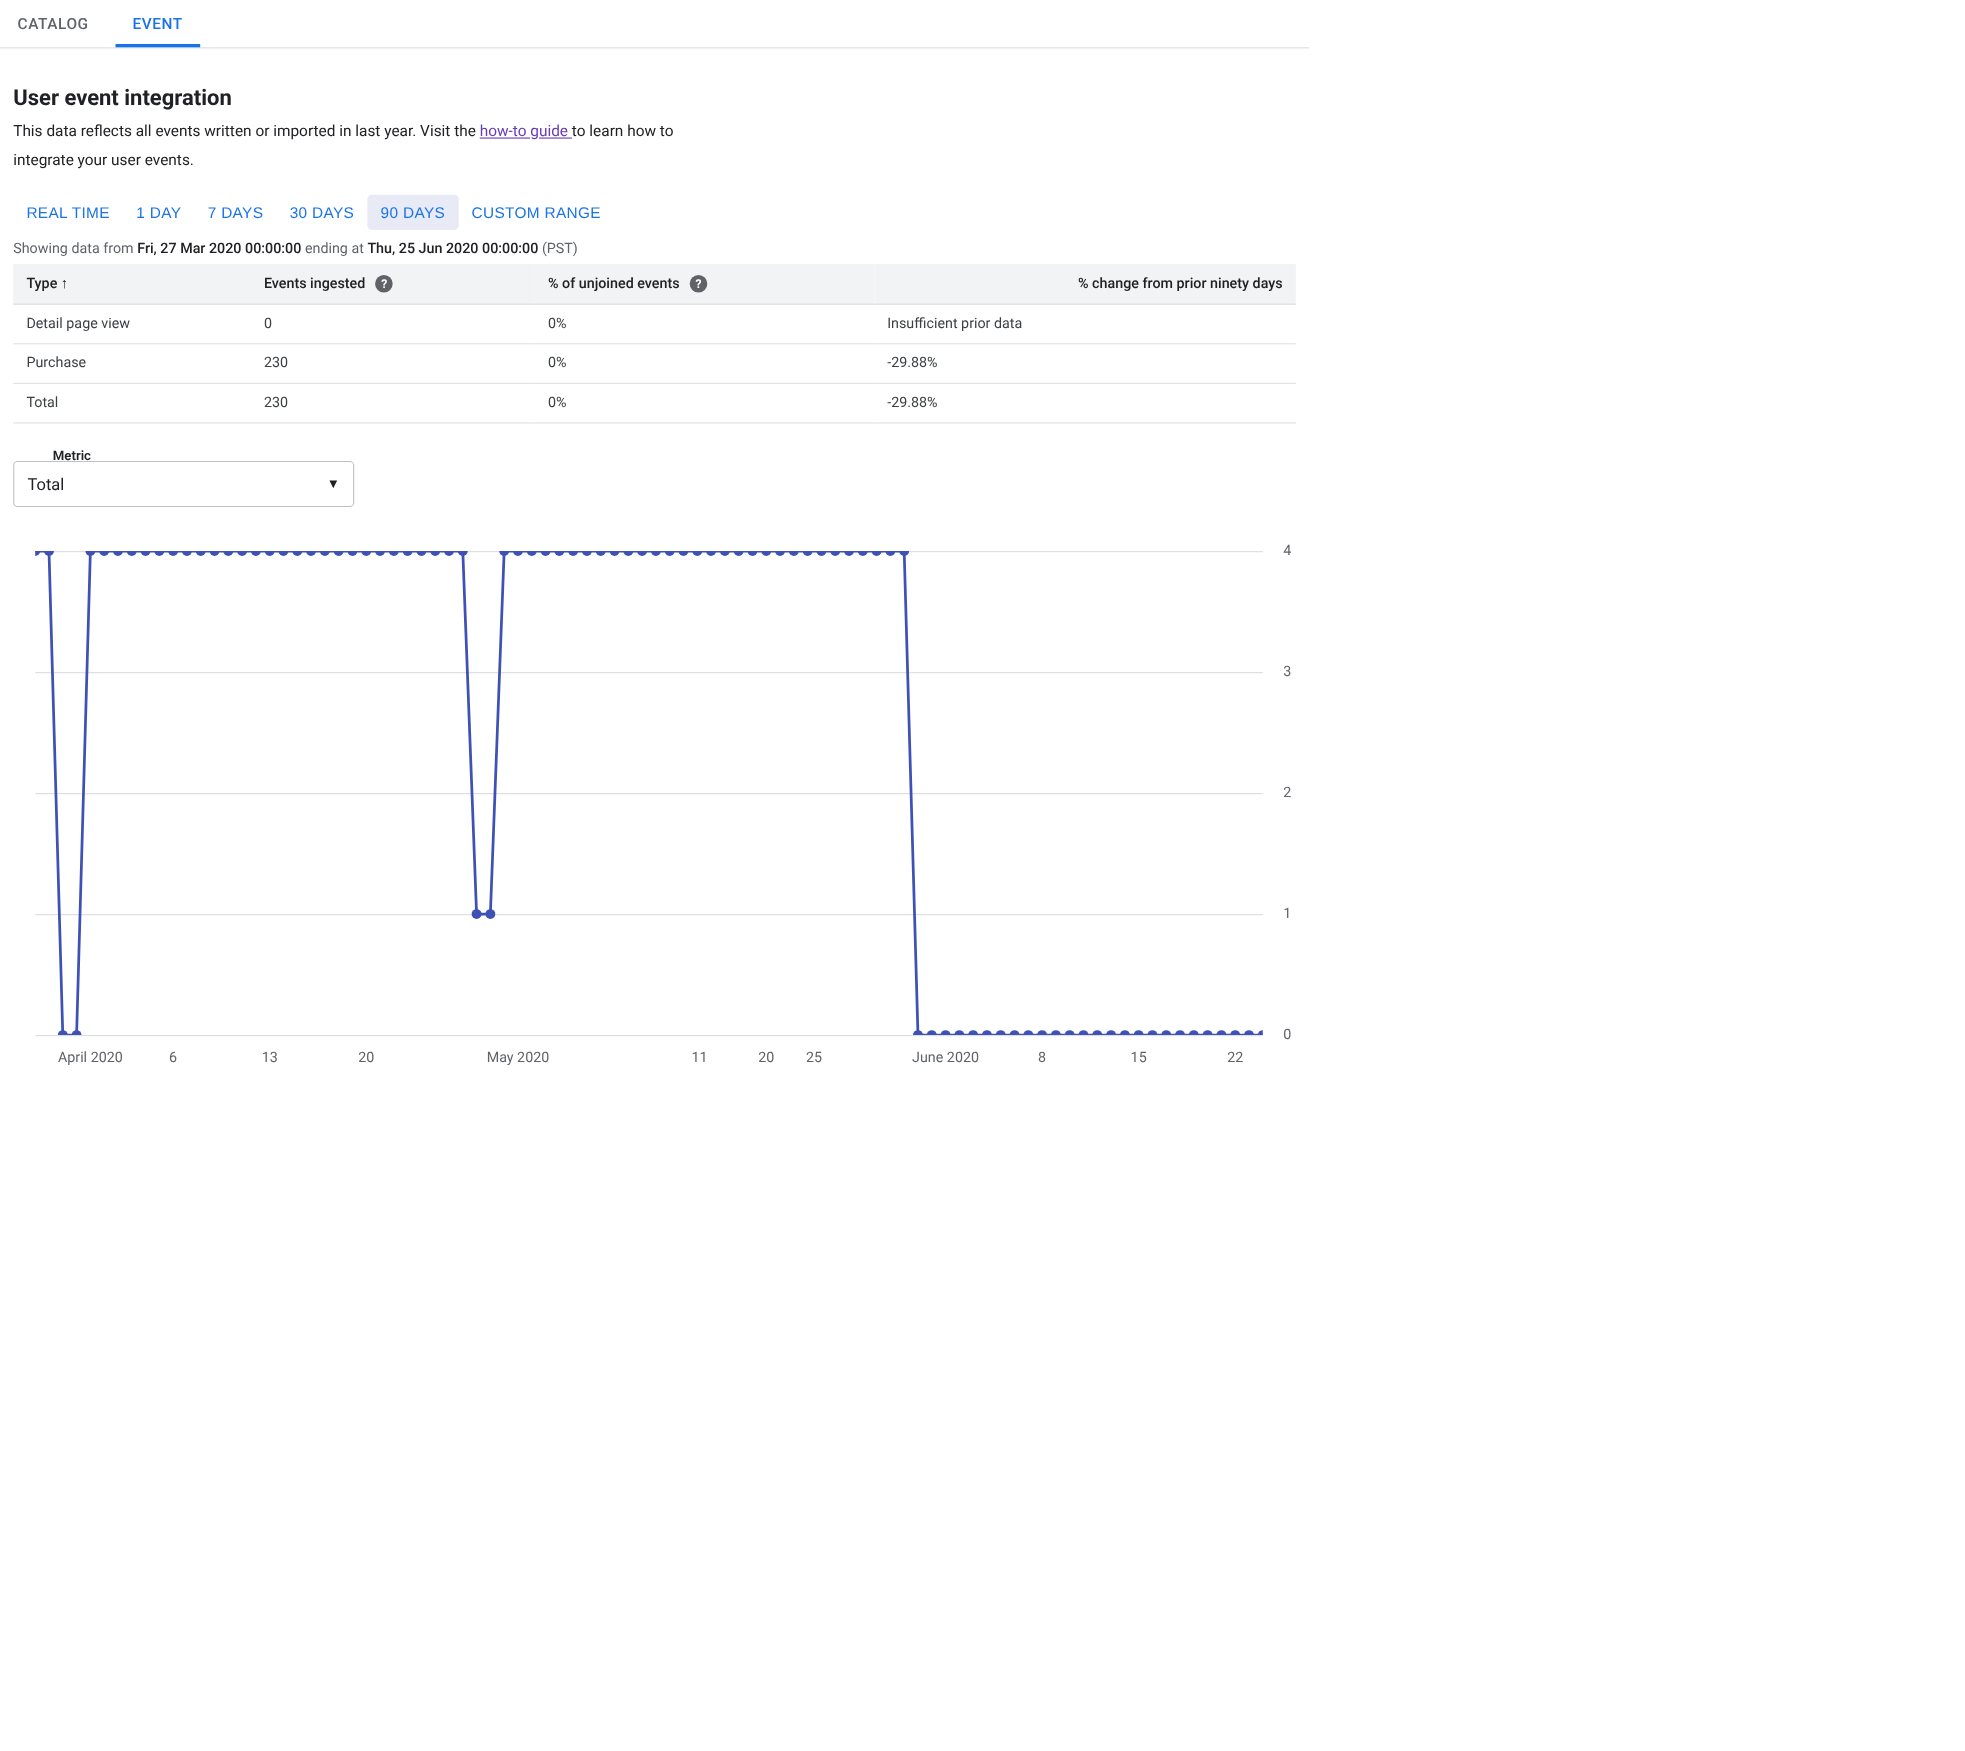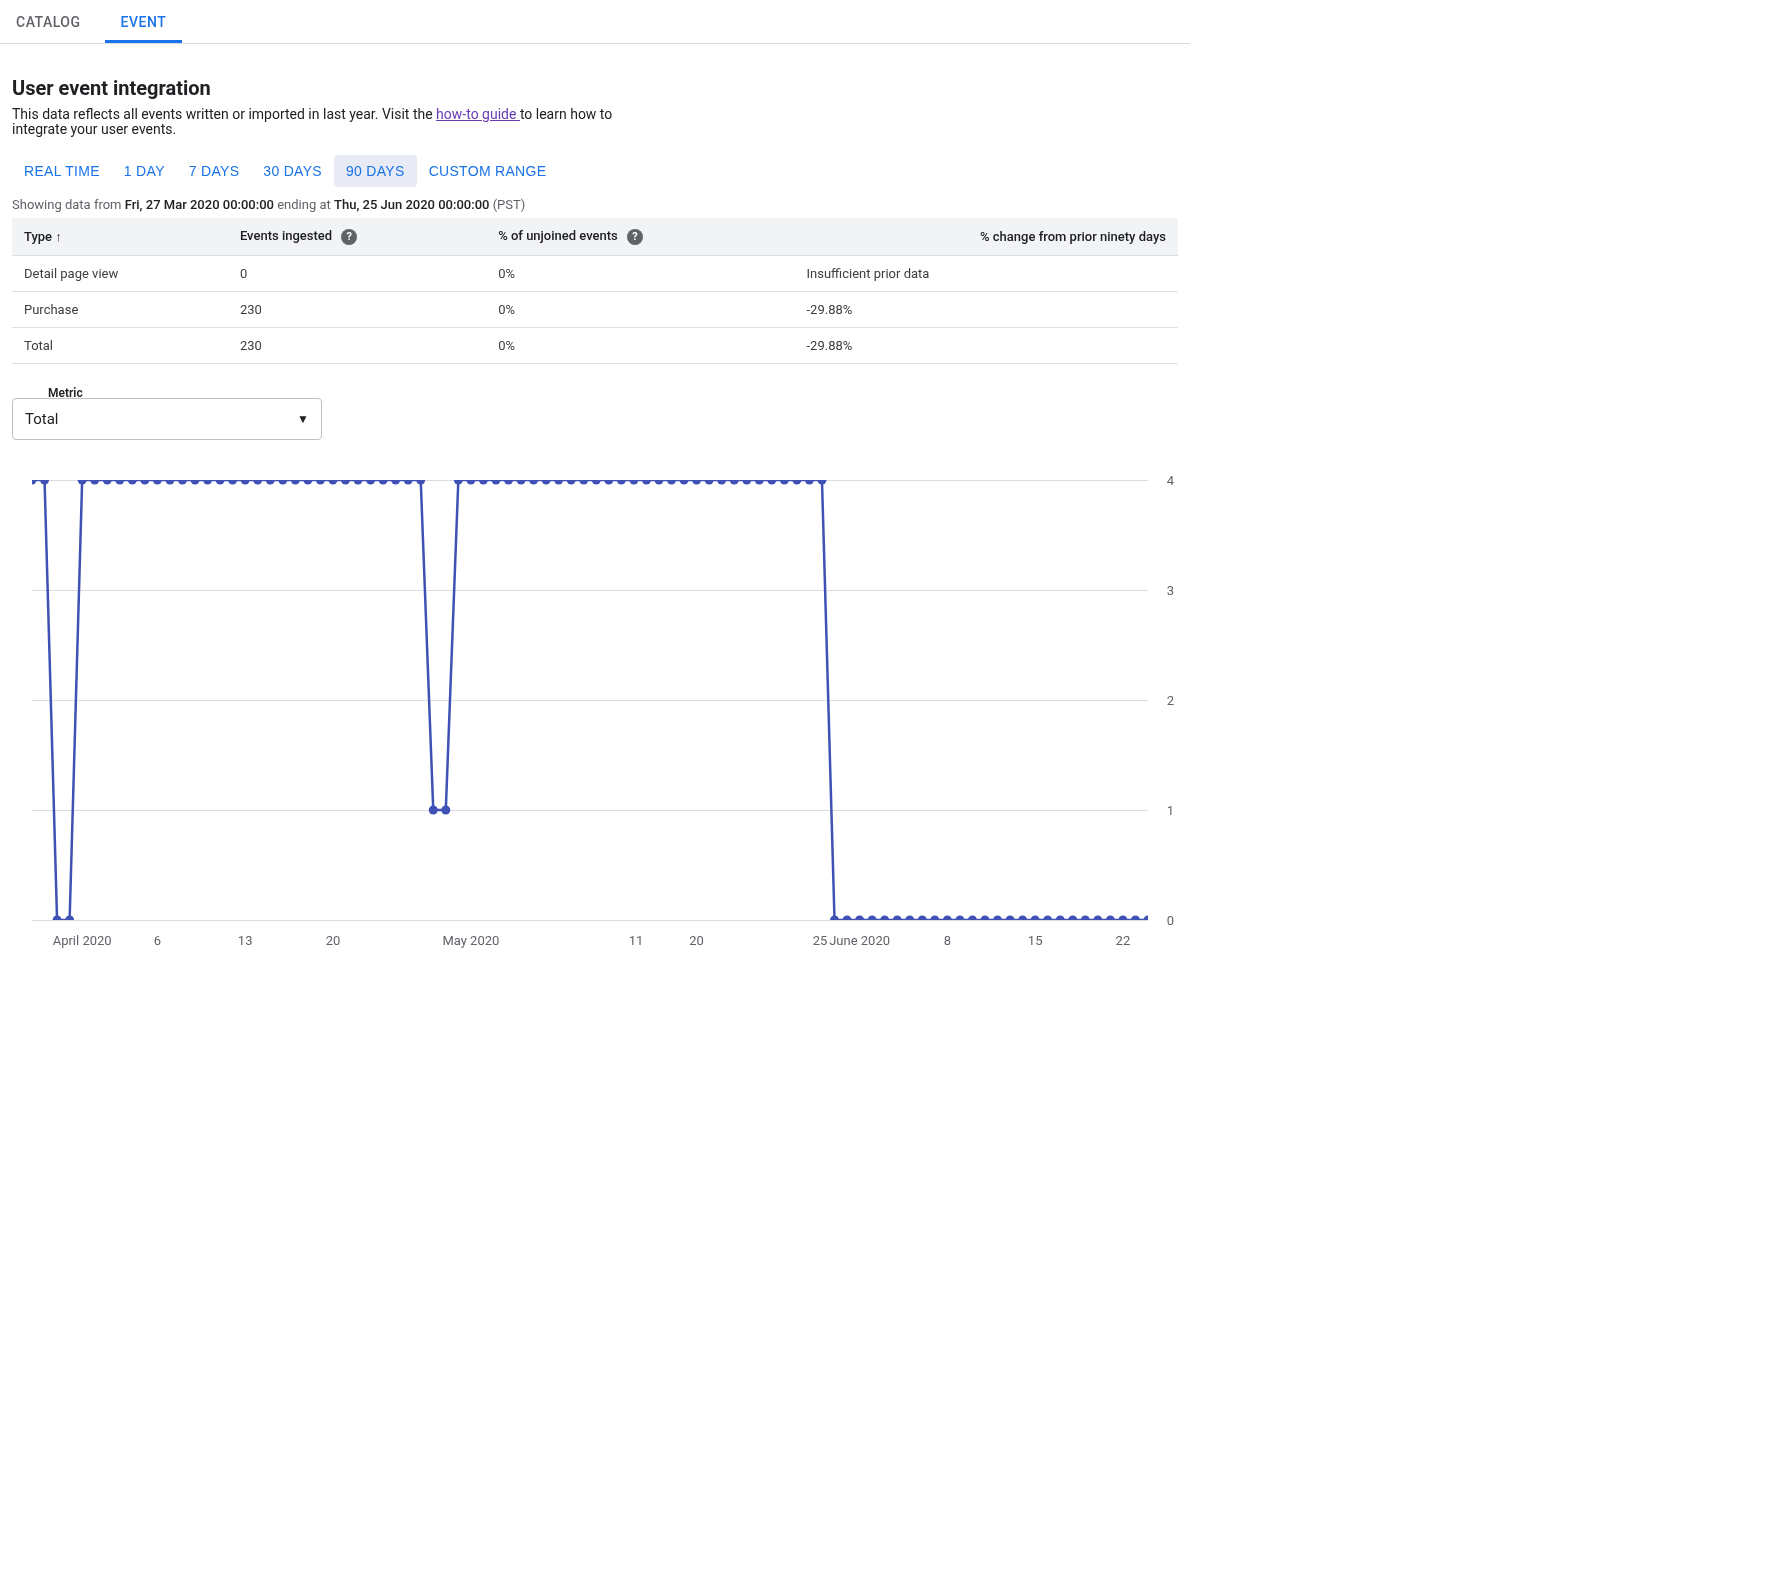--- a/index.html
+++ b/index.html
@@ -24,21 +24,21 @@
     border-bottom: 3px solid transparent;
     cursor: pointer;
   }
   .tab.active { color: #1a73e8; border-bottom-color: #1a73e8; }
   .page { padding: 0 12px; }
   h1 {
     font-size: 20px;
     font-weight: 700;
     margin: 32px 0 7px;
   }
-  .desc { color: #202124; font-size: 14px; line-height: 15px; max-width: 640px; margin-bottom: 18px; }
+  .desc { color: #202124; font-size: 14px; line-height: 26px; max-width: 640px; margin-bottom: 18px; }
   .desc a { color: #673ab7; text-decoration: underline; }
   .range-row { display: flex; gap: 0; align-items: center; margin-top: 8px; margin-bottom: 10px; }
   .range-btn {
     color: #1a73e8;
     font-weight: 500;
     font-size: 14px;
     letter-spacing: .3px;
     padding: 8px 12px;
     border-radius: 4px;
     background: transparent;
@@ -272,19 +272,19 @@
         <circle cx="1103.4606741573034" cy="440" r="4.5" class="pt"></circle>
         <circle cx="1116" cy="440" r="4.5" class="pt"></circle>
       </svg>
       <div class="x-lab" style="left: 70.1573px;">April 2020</div>
       <div class="x-lab" style="left: 145.393px;">6</div>
       <div class="x-lab" style="left: 233.169px;">13</div>
       <div class="x-lab" style="left: 320.944px;">20</div>
       <div class="x-lab" style="left: 458.876px;">May 2020</div>
       <div class="x-lab" style="left: 624px; margin-top: 32px;">11</div>
       <div class="x-lab" style="left: 684.584px;">20</div>
-      <div class="x-lab" style="left: 808px;">25</div>
+      <div class="x-lab" style="left: 728px;">25</div>
       <div class="x-lab" style="left: 847.596px;">June 2020</div>
       <div class="x-lab" style="left: 935.371px;">8</div>
       <div class="x-lab" style="left: 1023.15px;">15</div>
       <div class="x-lab" style="left: 1110.92px;">22</div>
     </div>
 </div>
 
 </body></html>

